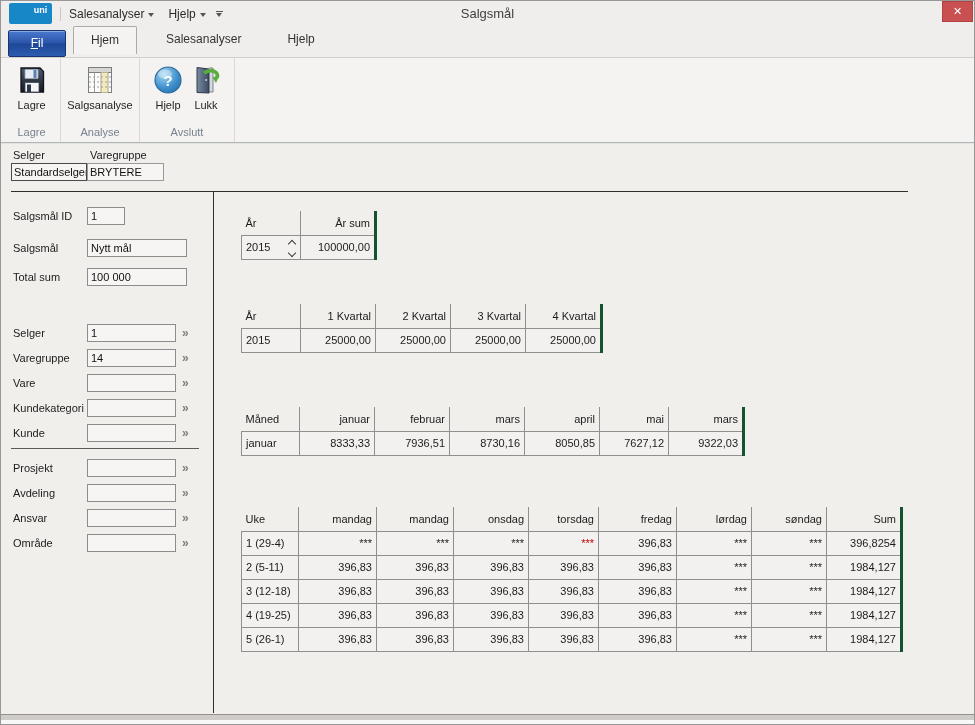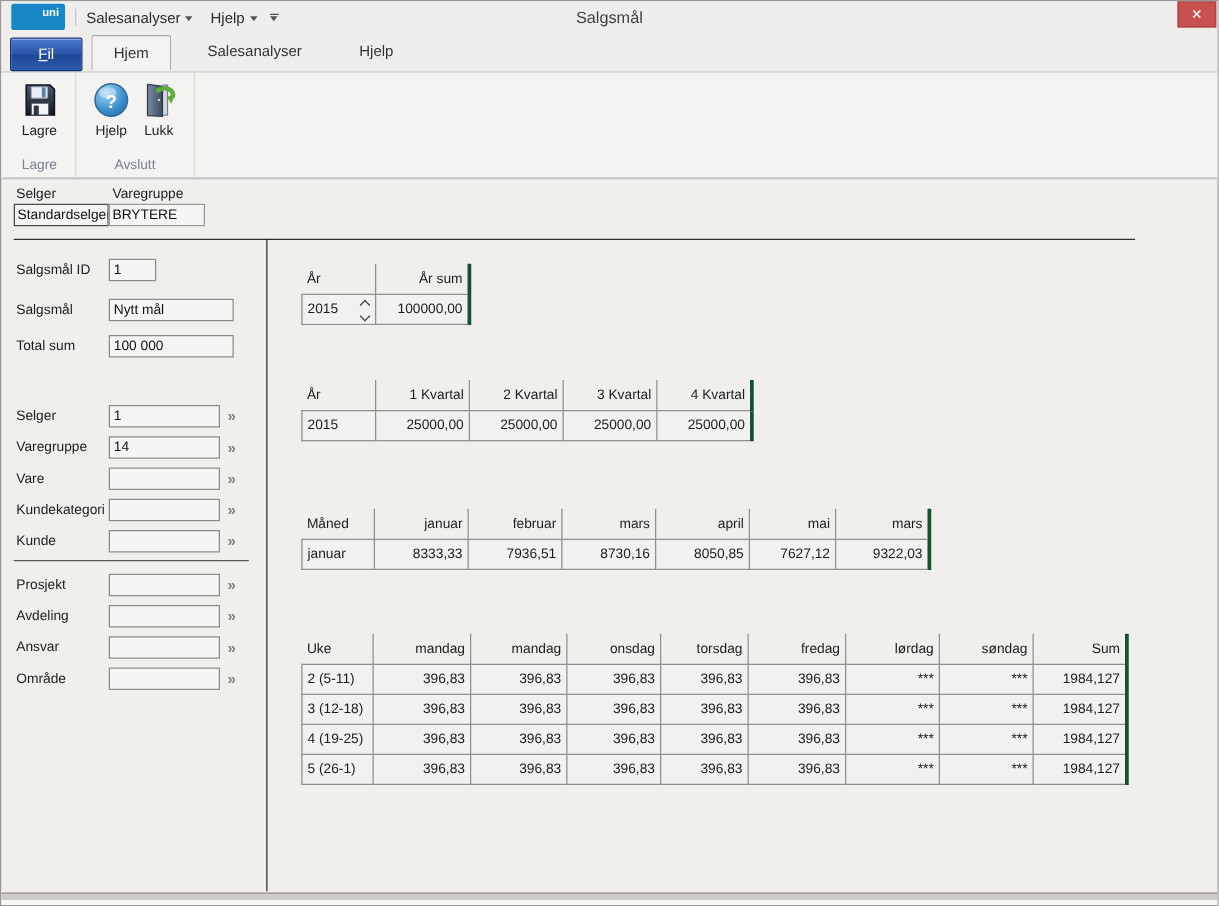--- a/index.html
+++ b/index.html
@@ -13,21 +13,21 @@
   .qat{display:flex;align-items:center;gap:14px;}
   .qat-item{display:flex;align-items:center;gap:4px;font-size:12px;color:#2b2b2b;cursor:default;}
   .dd-arrow{width:0;height:0;border-left:3.5px solid transparent;border-right:3.5px solid transparent;border-top:4px solid #555;margin-top:2px;}
   .qat-more{margin-left:10px;display:flex;flex-direction:column;align-items:center;gap:1px;cursor:default;}
   .qm-bar{width:7px;height:1px;background:#555;display:block;}
   .qm-tri{width:0;height:0;border-left:3.5px solid transparent;border-right:3.5px solid transparent;border-top:4px solid #555;display:block;}
   .title{position:absolute;left:0;right:0;top:5px;text-align:center;font-size:13px;color:#3f3f3f;pointer-events:none;}
   .close{position:absolute;top:0;right:1px;width:31px;height:21px;background:#c85050;border:1px solid #b34343;box-sizing:border-box;color:#fff;font-size:11px;display:flex;align-items:center;justify-content:center;}
 
   
-  .tabrow{height:31px;display:flex;align-items:center;padding-left:7px;background:#f0eeec;border-bottom:1px solid #d2d0cd;position:relative;}
+  .tabrow{height:31px;display:flex;align-items:flex-start;padding-left:7px;background:#f0eeec;border-bottom:1px solid #d2d0cd;position:relative;}
   .file-btn{width:56px;height:25px;align-self:center;margin-top:3px;margin-right:7px;border:1px solid #16356f;border-radius:2px;background:linear-gradient(#4a7ad0,#2a55a8 48%,#1e4796 52%,#2d5cb0);color:#fff;font-size:12px;text-align:center;line-height:24px;box-shadow:inset 0 1px 0 rgba(255,255,255,.35);}
   .file-btn::first-letter{text-decoration:underline;}
   .tabstrip{display:flex;height:27px;gap:12px;}
   .tab{padding:0 17px;font-size:12px;color:#333;line-height:26px;height:26px;}
   .tab.active{background:#f5f3f1;border:1px solid #ababab;border-bottom:none;margin-bottom:-1px;height:27px;border-radius:2px 2px 0 0;}
 
   
   .ribbon{height:84px;background:#f5f3f1;border-bottom:1px solid #b0b5ba;box-shadow:0 1px 0 #e4e2df;}
   .rgroups{display:flex;height:100%;padding-left:2px;}
   .ribbon-group{display:flex;flex-direction:column;border-right:1px solid #dcd9d5;box-sizing:border-box;}
@@ -118,20 +118,43 @@
                   <path d="M5 4 h19 l3.5 3.5 V28 H5 Z" fill="url(#fl1)" stroke="#0f131a" stroke-width="1.3"></path>
                   <rect x="9" y="5.5" width="13" height="9" rx="0.5" fill="#e8edf4" stroke="#9aa7b8" stroke-width="0.8"></rect>
                   <rect x="17.5" y="6" width="3" height="8" fill="#5b7fae"></rect>
                   <rect x="9" y="18.5" width="14" height="9.5" rx="0.5" fill="#f4f5f7" stroke="#3c4757" stroke-width="0.8"></rect>
                   <rect x="11" y="20.5" width="4" height="7.5" fill="#2c3644"></rect>
                 </svg></span>
               <span class="rlabel">Lagre</span>
             </div>
           </div>
           <div class="rgroup-label">Lagre</div>
+        </div>
+        <div class="ribbon-group" style="width: 79px;">
+          <div class="rbuttons">
+            <div class="rbtn">
+              <span class="ricon"><svg width="32" height="32" viewBox="0 0 32 32">
+                  <rect x="4.5" y="3.5" width="23" height="25" fill="#fbfbf9" stroke="#7d7d7d"></rect>
+                  <rect x="4.5" y="3.5" width="23" height="5" fill="#d6d6d3" stroke="#7d7d7d"></rect>
+                  <rect x="17" y="8.5" width="7" height="20" fill="#f5e9ba"></rect>
+                  <g stroke="#a0a09c" stroke-width="1" stroke-dasharray="2,2">
+                    <line x1="5" y1="13" x2="27" y2="13"></line>
+                    <line x1="5" y1="18" x2="27" y2="18"></line>
+                    <line x1="5" y1="23" x2="27" y2="23"></line>
+                  </g>
+                  <g stroke="#a0a09c" stroke-width="1">
+                    <line x1="10.5" y1="8.5" x2="10.5" y2="28"></line>
+                    <line x1="17" y1="8.5" x2="17" y2="28"></line>
+                    <line x1="24" y1="8.5" x2="24" y2="28"></line>
+                  </g>
+                </svg></span>
+              <span class="rlabel">Salgsanalyse</span>
+            </div>
+          </div>
+          <div class="rgroup-label">Analyse</div>
         </div>
         <div class="ribbon-group" style="width: 95px;">
           <div class="rbuttons">
             <div class="rbtn">
               <span class="ricon"><svg width="32" height="32" viewBox="0 0 32 32">
                   <defs>
                     <radialGradient id="hg1" cx="0.35" cy="0.28" r="0.95">
                       <stop offset="0" stop-color="#a6d8f3"></stop>
                       <stop offset="0.55" stop-color="#3e90cd"></stop>
                       <stop offset="1" stop-color="#1d639f"></stop>
@@ -335,20 +358,31 @@
           <th>onsdag</th>
           <th>torsdag</th>
           <th>fredag</th>
           <th>lørdag</th>
           <th>søndag</th>
           <th>Sum</th>
         </tr>
       </thead>
       <tbody>
         <tr>
+          <td>1 (29-4)</td>
+          <td>***</td>
+          <td>***</td>
+          <td>***</td>
+          <td class="red">***</td>
+          <td>396,83</td>
+          <td>***</td>
+          <td>***</td>
+          <td>396,8254</td>
+        </tr>
+        <tr>
           <td>2 (5-11)</td>
           <td>396,83</td>
           <td>396,83</td>
           <td>396,83</td>
           <td>396,83</td>
           <td>396,83</td>
           <td>***</td>
           <td>***</td>
           <td>1984,127</td>
         </tr>

